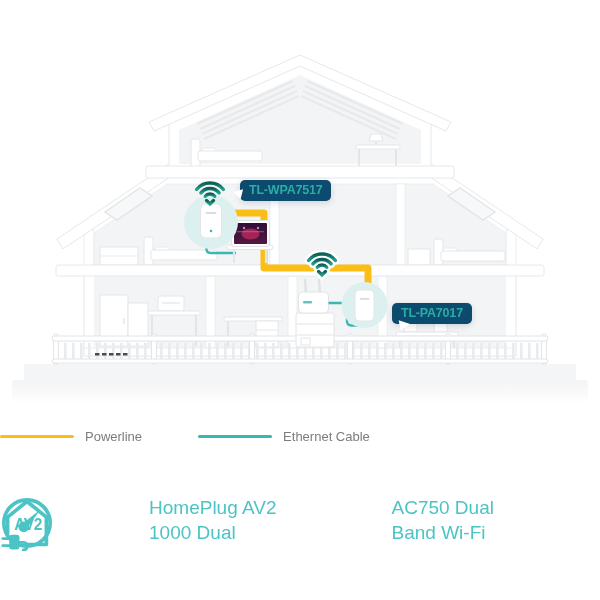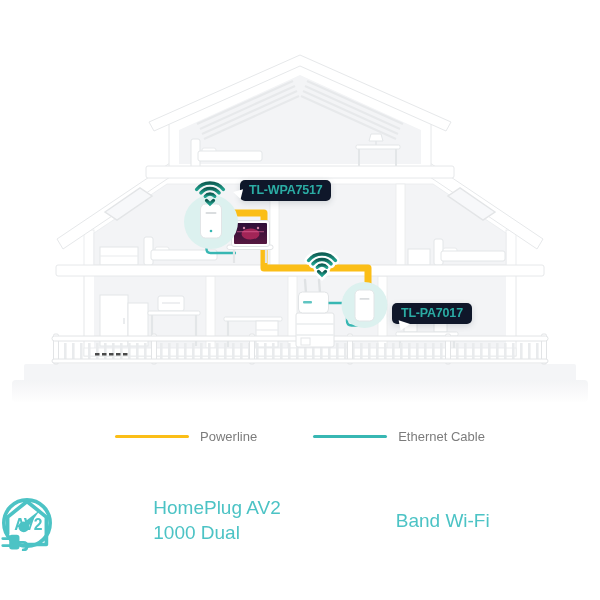--- a/index.html
+++ b/index.html
@@ -3,21 +3,21 @@
 <meta charset="utf-8">
 <style>
   html,body{margin:0;padding:0;background:#fff;}
   body{font-family:"Liberation Sans", sans-serif;}
   .stage{position:relative;width:600px;height:600px;background:#ffffff;overflow:hidden;}
   .stage svg{position:absolute;left:0;top:0;}
 
   
   .dev-label{
     position:absolute;
-    background:#0f172a;
+    background:#0c4a6e;
     color:var(--label-teal,#2BACA4);
     font-weight:bold;
     font-size:12.5px;
     letter-spacing:-0.2px;
     padding:3px 9px 4px 9px;
     border-radius:5px;
     box-shadow:0 2px 6px rgba(70,85,95,.20);
     white-space:nowrap;
     z-index:5;
   }
@@ -28,21 +28,21 @@
   }
   .dev-label.tail-bottom::after{
     content:"";position:absolute;left:5px;bottom:-7px;width:0;height:0;
     border-left:5px solid transparent;border-right:7px solid transparent;
     border-top:9px solid #fff;transform:rotate(18deg);
   }
 
   
   .legend{
     position:absolute;left:0;top:429px;width:600px;
-    display:flex;justify-content:center;align-items:center;gap:56px;
+    display:flex;align-items:center;gap:56px;
   }
   .legend-item{display:flex;align-items:center;gap:11px;}
   .legend-line{width:74px;height:3px;border-radius:2px;}
   .legend-line.powerline{background:var(--powerline-yellow,#FBBE17);}
   .legend-line.ethernet{background:var(--ethernet-teal,#38B7B3);}
   .legend-label{font-size:13px;color:var(--legend-text,#7C7C7C);}
 
   
   .features{
     position:absolute;left:0;top:495px;width:600px;
@@ -302,18 +302,19 @@
         <span>1000 Dual</span>
       </div>
     </div>
     <div class="feature">
       <svg width="54" height="56" viewBox="0 0 50 52">
         <circle cx="25" cy="26" r="21.5" fill="none" style="stroke:var(--accent-teal,#4CC3C5)" stroke-width="3.4"></circle>
         <circle cx="22" cy="29.5" r="5" style="fill:var(--accent-teal,#4CC3C5)"></circle>
         <polygon points="19.7,27.3 24.3,31.7 37.5,13.5" style="fill:var(--accent-teal,#4CC3C5)"></polygon>
       </svg>
       <div class="feature-text">
+        <span>AC750 Dual</span>
         <span>Band Wi-Fi</span>
       </div>
     </div>
   </div>
 
 </div>
 
 </body></html>

